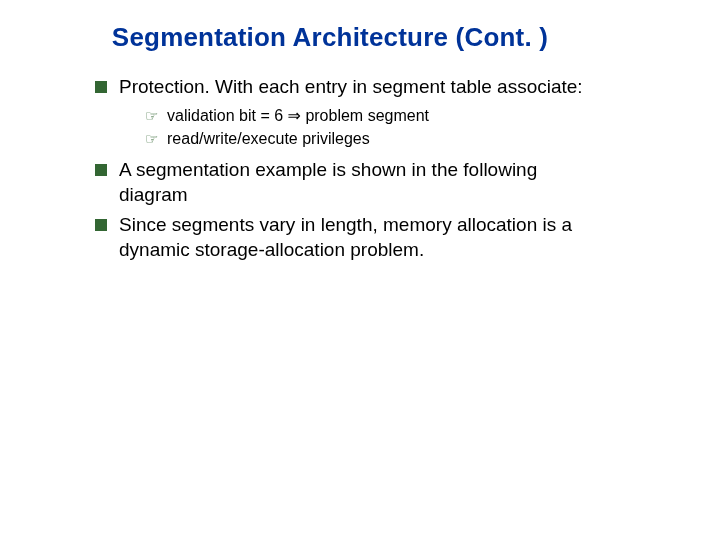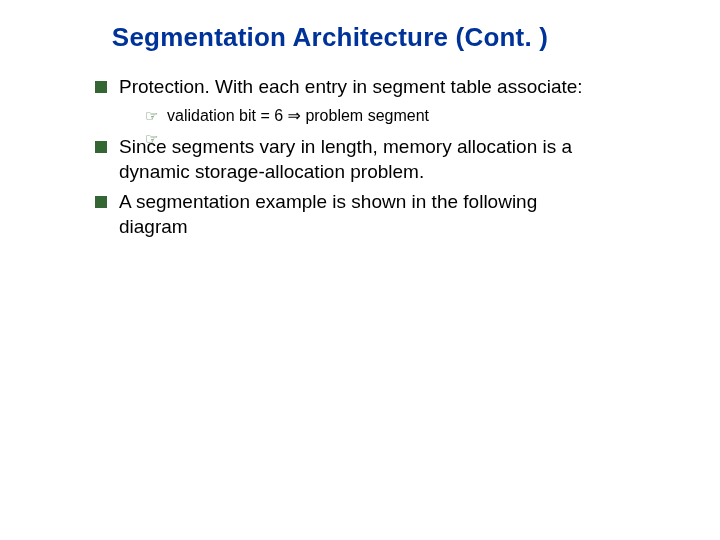--- a/index.html
+++ b/index.html
@@ -81,28 +81,29 @@
     <div class="lvl1">
       <span class="bullet"></span>
       <span>Protection.  With each entry in segment table associate:</span>
       <div class="sub">
         <div class="lvl2">
           <span class="hand">☞</span>
           <span>validation bit = 6 </span><span class="arrow">⇒</span><span> problem segment</span>
         </div>
         <div class="lvl2">
           <span class="hand">☞</span>
+          <span>read/write/execute privileges</span>
         </div>
       </div>
+    </div>
+
+    <div class="lvl1">
+      <span class="bullet"></span>
+      <span>A segmentation example is shown in the following diagram</span>
     </div>
 
     <div class="lvl1">
       <span class="bullet"></span>
       <span>Since segments vary in length, memory allocation is a dynamic storage-allocation problem.</span>
     </div>
 
-    <div class="lvl1">
-      <span class="bullet"></span>
-      <span>A segmentation example is shown in the following diagram</span>
-    </div>
-
   </div>
 </div>
 
 </body></html>

